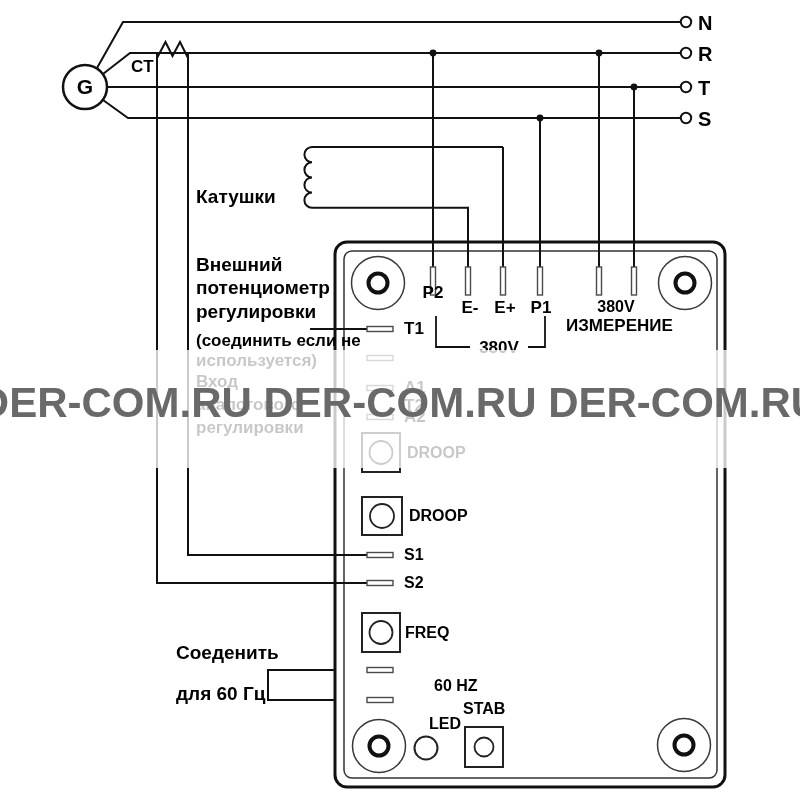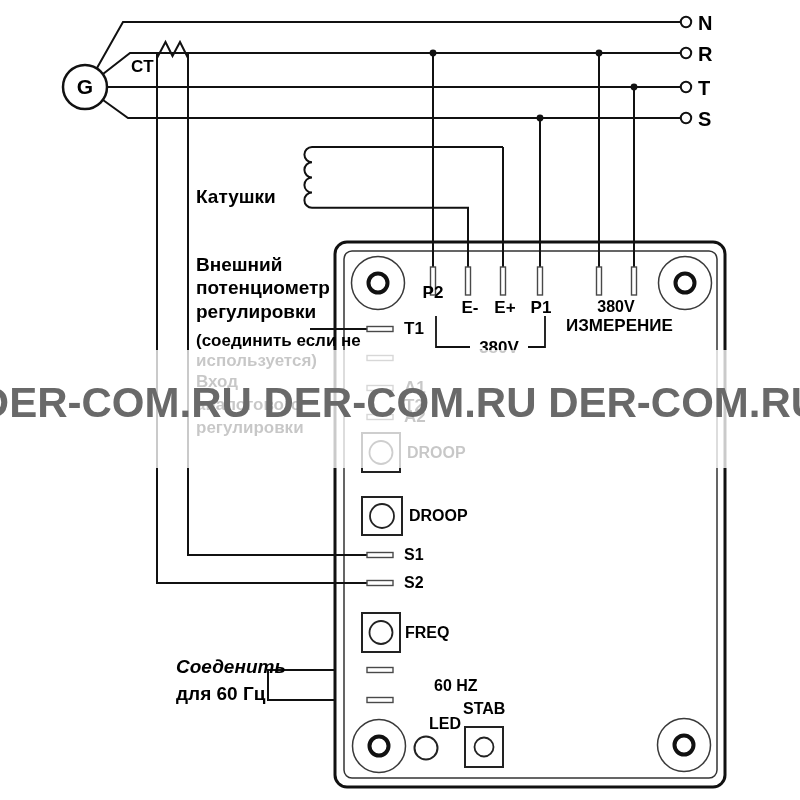--- a/index.html
+++ b/index.html
@@ -120,21 +120,21 @@
   <div class="lbl fs19" style="left:196px;top:255px;">Внешний</div>
   <div class="lbl fs19" style="left:196px;top:278px;">потенциометр</div>
   <div class="lbl fs19" style="left:196px;top:302px;">регулировки</div>
   <div class="lbl fs15" style="left:196px;top:332px;">(соединить если не</div>
   <div class="lbl fs15" style="left:196px;top:352px;">используется)</div>
 
   <div class="lbl fs17" style="left:196px;top:373px;">Вход</div>
   <div class="lbl fs17" style="left:196px;top:396px;">аналогового</div>
   <div class="lbl fs17" style="left:196px;top:419px;">регулировки</div>
 
-  <div class="lbl fs19" style="left:176px;top:657px;font-style:italic;">Соеденить</div>
+  <div class="lbl fs19" style="left:176px;top:643px;">Соеденить</div>
   <div class="lbl fs19" style="left:176px;top:684px;">для 60 Гц</div>
 
   <div class="lbl fs17 ctr" style="left:413px;top:284px;width:40px;">P2</div>
   <div class="lbl fs17 ctr" style="left:450px;top:299px;width:40px;">E-</div>
   <div class="lbl fs17 ctr" style="left:485px;top:299px;width:40px;">E+</div>
   <div class="lbl fs17 ctr" style="left:521px;top:299px;width:40px;">P1</div>
 
   <div class="lbl fs15 ctr" style="left:479px;top:339px;width:40px;">380V</div>
   <div class="lbl fs16 ctr" style="left:576px;top:298px;width:80px;">380V</div>
   <div class="lbl fs15 ctr" style="left:566px;top:317px;width:100px;">ИЗМЕРЕНИЕ</div>

